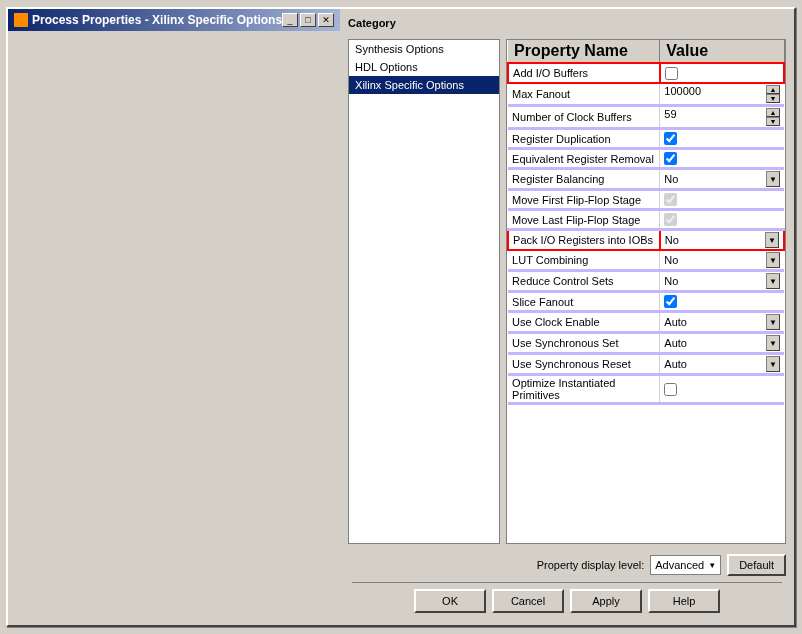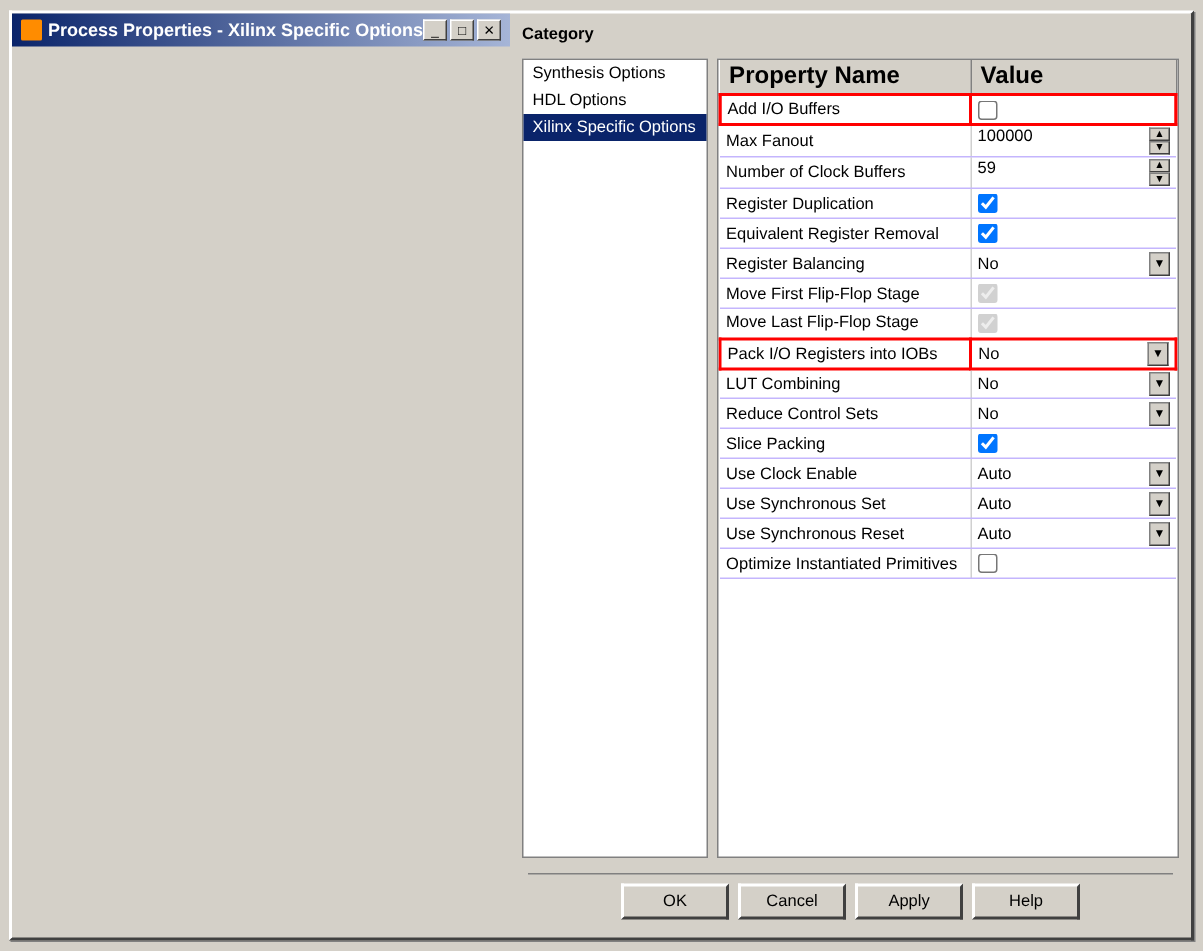--- a/index.html
+++ b/index.html
@@ -78,21 +78,21 @@
       font-size: 11px;
       font-weight: bold;
       margin-bottom: 6px;
     }
     .main-content {
       display: flex;
       flex: 1;
       gap: 6px;
     }
     .sidebar {
-      width: 124px;
+      width: 152px;
       flex-shrink: 0;
       background: white;
       border: 2px inset #808080;
       border: 1px solid #808080;
       box-shadow: inset 1px 1px #ffffff;
     }
     .sidebar-item {
       padding: 3px 6px;
       cursor: pointer;
       font-size: 11px;
@@ -119,21 +119,21 @@
       text-align: left;
       padding: 2px 6px;
       font-weight: bold;
       font-size: 16px;
       border-bottom: 1px solid #808080;
       border-right: 1px solid #808080;
     }
     .prop-table td {
       padding: 1px 4px;
       font-size: 11px;
-      border-bottom: 1px solid #c4b5fd;
+      border-bottom: 3px solid #c4b5fd;
       height: 20px;
     }
     .prop-name-col {
       width: 55%;
       border-right: 1px solid #d0d0d0;
     }
     .checkbox-cell {
       display: flex;
       align-items: center;
     }
@@ -418,21 +418,21 @@
               <td>
                 <div class="dropdown-cell">
                   <span>No</span>
                   <div class="dropdown-arrow">▼</div>
                 </div>
               </td>
             </tr>
 
             <tr>
               <td class="prop-name-col">
-                <span>Slice Packing</span>
+                <span>Slice Fanout</span>
               </td>
               <td>
                 <div class="checkbox-cell">
                   <input type="checkbox" checked="" style="">
                 </div>
               </td>
             </tr>
 
             <tr>
               <td class="prop-name-col">
@@ -479,20 +479,28 @@
                   <input type="checkbox" style="">
                 </div>
               </td>
             </tr>
           </tbody>
         </table>
       </div>
     </div>
 
     <div class="bottom-bar">
+      <div class="display-level-row">
+        <span class="display-level-label">Property display level:</span>
+        <div class="select-box">
+          <span>Advanced</span>
+          <span class="select-dropdown-arrow">▼</span>
+        </div>
+        <button class="default-btn">Default</button>
+      </div>
       <div class="divider"></div>
       <div class="button-row">
         <button class="dialog-btn">OK</button>
         <button class="dialog-btn">Cancel</button>
         <button class="dialog-btn">Apply</button>
         <button class="dialog-btn">Help</button>
       </div>
     </div>
   </div>
 </div>

